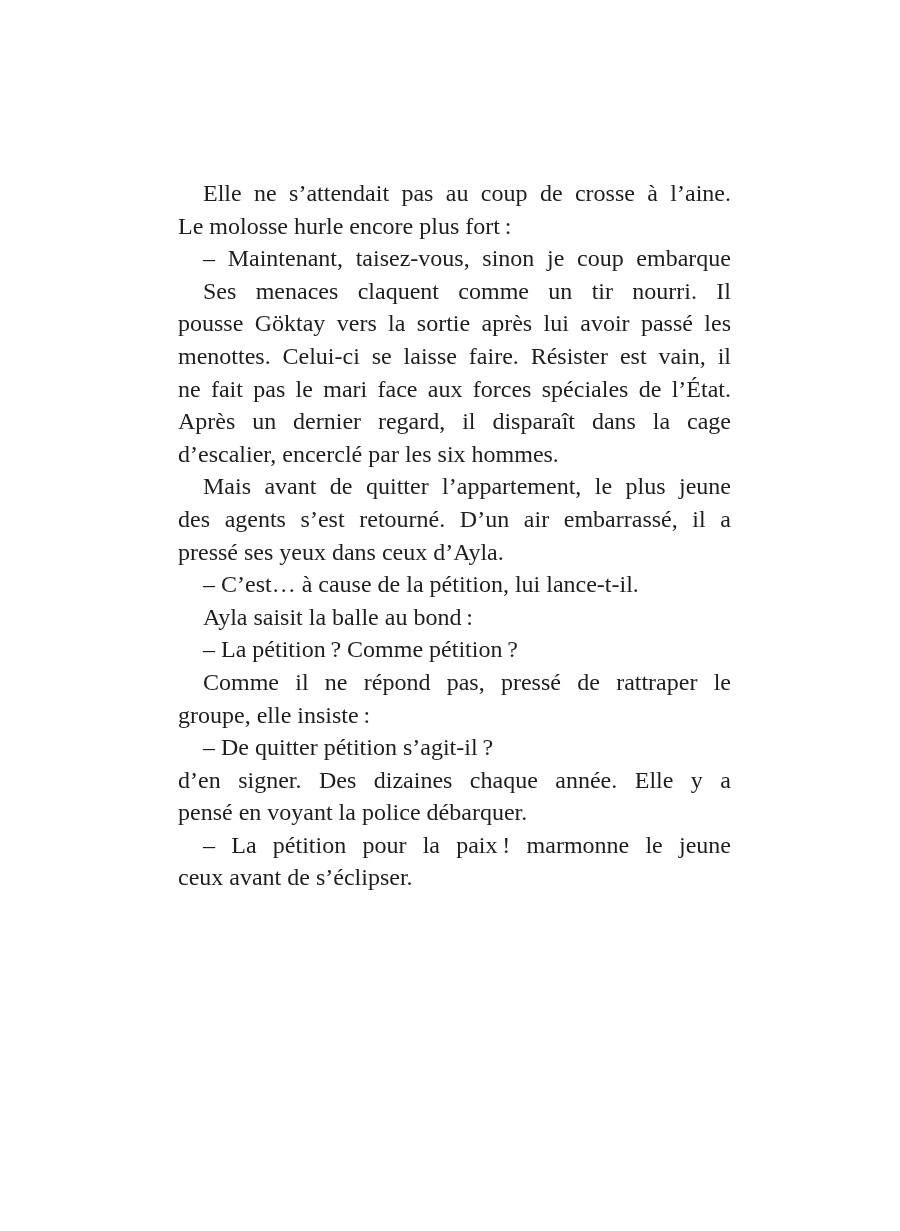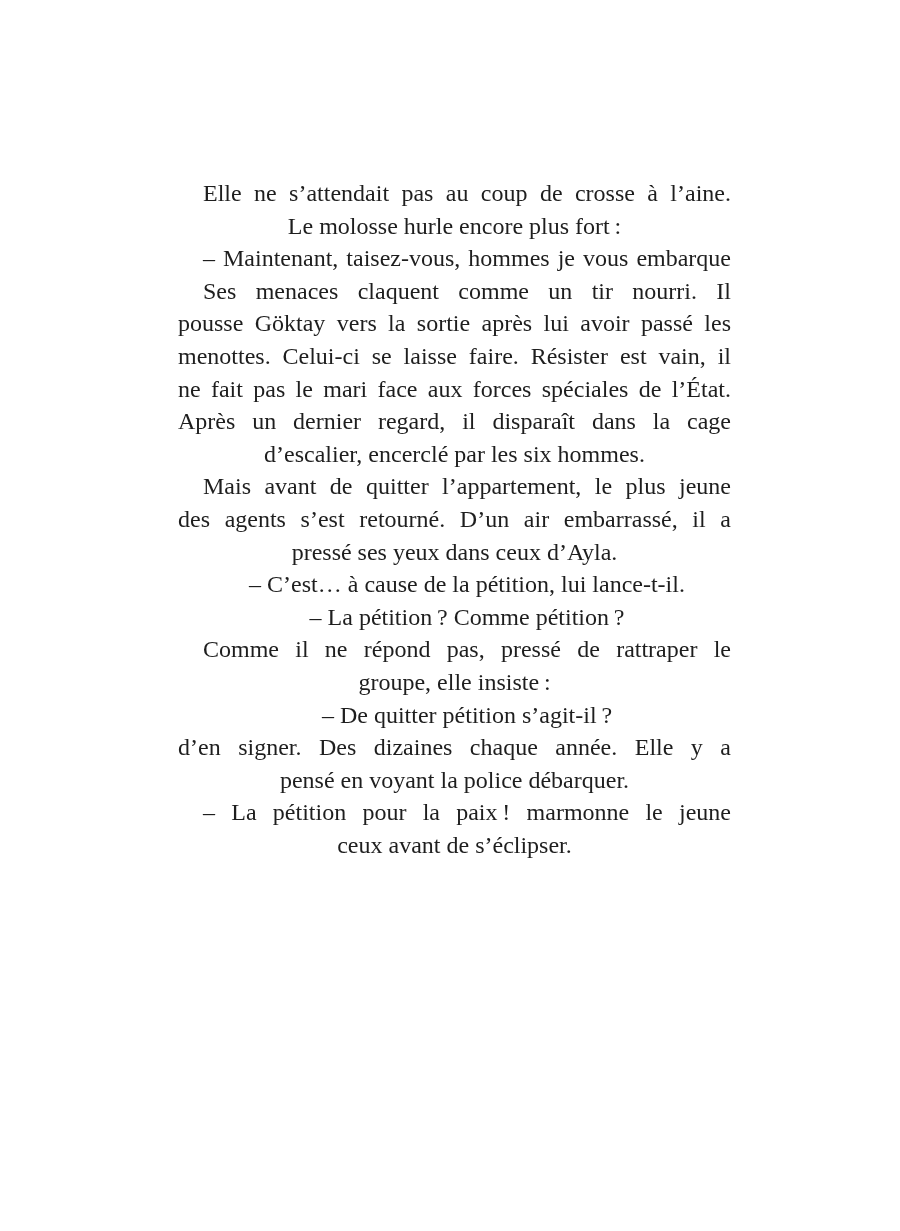--- a/index.html
+++ b/index.html
@@ -22,49 +22,50 @@
     left: 178px;
     top: 177px;
     width: 553px;
     font-family: "Liberation Serif", "DejaVu Serif", serif;
     font-size: 24px;
     line-height: 32.6px;
     color: #1e1e1e;
     -webkit-font-smoothing: antialiased;
   }
   .text-line {
-    text-align: center;
+    text-align: left;
     white-space: normal;
   }
   .text-line.just {
     text-align: justify;
     text-align-last: justify;
   }
   .text-line.indent {
     text-indent: 25px;
   }
 </style>
 </head>
 <body style="background: rgb(255, 255, 255);">
 
 <div class="book-page">
   <div class="text-block" id="text-block" style="color: rgb(30, 30, 30);">
       <div class="text-line indent just">Elle ne s’attendait pas au coup de crosse à l’aine.</div>
       <div class="text-line">Le molosse hurle encore plus fort :</div>
-      <div class="text-line indent just">– Maintenant, taisez-vous, hommes je vous embarque</div>
+      <div class="text-line indent just">– Maintenant, taisez-vous, sinon je coup embarque</div>
       <div class="text-line indent just">Ses menaces claquent comme un tir nourri. Il</div>
       <div class="text-line just">pousse Göktay vers la sortie après lui avoir passé les</div>
       <div class="text-line just">menottes. Celui-ci se laisse faire. Résister est vain, il</div>
       <div class="text-line just">ne fait pas le mari face aux forces spéciales de l’État.</div>
       <div class="text-line just">Après un dernier regard, il disparaît dans la cage</div>
       <div class="text-line">d’escalier, encerclé par les six hommes.</div>
       <div class="text-line indent just">Mais avant de quitter l’appartement, le plus jeune</div>
       <div class="text-line just">des agents s’est retourné. D’un air embarrassé, il a</div>
       <div class="text-line">pressé ses yeux dans ceux d’Ayla.</div>
       <div class="text-line indent">– C’est… à cause de la pétition, lui lance-t-il.</div>
+      <div class="text-line indent">Ayla saisit la balle au bond :</div>
       <div class="text-line indent">– La pétition ? Comme pétition ?</div>
       <div class="text-line indent just">Comme il ne répond pas, pressé de rattraper le</div>
       <div class="text-line">groupe, elle insiste :</div>
       <div class="text-line indent">– De quitter pétition s’agit-il ?</div>
       <div class="text-line just">d’en signer. Des dizaines chaque année. Elle y a</div>
       <div class="text-line">pensé en voyant la police débarquer.</div>
       <div class="text-line indent just">– La pétition pour la paix ! marmonne le jeune</div>
       <div class="text-line">ceux avant de s’éclipser.</div>
     </div>
 </div>

